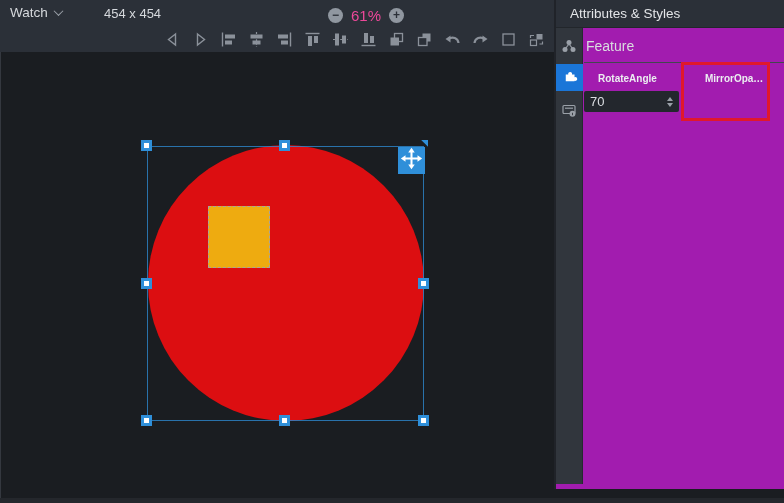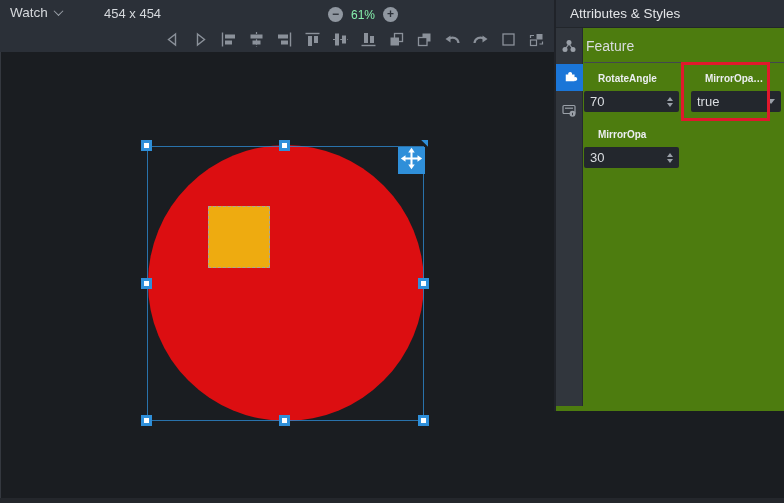--- a/index.html
+++ b/index.html
@@ -10,35 +10,35 @@
     -webkit-font-smoothing:antialiased;
   }
   
   .header { position:absolute; left:0; top:0; width:664px; height:52px; background:#2b3038; }
   .device-select { position:absolute; left:10px; top:5px; display:flex; align-items:center; gap:7px; cursor:pointer; }
   .device-label { font-size:13.5px; color:#d6d9dd; }
   .chev { width:7px; height:7px; border-right:1.6px solid #9aa0a8; border-bottom:1.6px solid #9aa0a8; transform:rotate(45deg) translate(-1px,-1px); }
   .canvas-size { position:absolute; left:104px; top:6px; font-size:13px; color:#d6d9dd; }
   .zoom-ctrl { position:absolute; left:328px; top:7px; display:flex; align-items:center; gap:8px; }
   .zbtn { width:15px; height:15px; border-radius:50%; background:#9097a0; color:#2b3038; font-size:12px; font-weight:bold; line-height:14px; text-align:center; cursor:pointer; }
-  .zoom-level { font-size:12px; color:#86efac; }
+  .zoom-level { font-size:15px; color:#ec4899; }
   
   .toolbar { position:absolute; left:164px; top:31px; display:flex; gap:11px; align-items:center; }
   .tool { width:17px; height:17px; display:block; cursor:pointer; }
   .tool svg { display:block; }
   
   .canvas { position:absolute; left:0; top:52px; width:554px; height:446px; background:#1a1d21; border-left:1px solid #34383f; }
   .circle { position:absolute; left:147px; top:93px; width:276px; height:276px; border-radius:50%; background:#dc0e11; }
   .square { position:absolute; left:207px; top:154px; width:62px; height:62px; background:#eeab10; border:1px dashed #a8a59c; }
   .bbox { position:absolute; left:146px; top:94px; width:277px; height:275px; border:1px solid rgba(47,143,217,0.75); pointer-events:none; }
   .handle { position:absolute; width:11px; height:11px; background:#ffffff; border:3px solid #2f8fd9; cursor:pointer; }
   .move-btn { position:absolute; left:397px; top:95px; width:27px; height:27px; background:#2f8fd9; display:flex; align-items:center; justify-content:center; cursor:pointer; }
   .move-corner { position:absolute; left:419px; top:88px; width:8px; height:8px; background:#2f8fd9; clip-path:polygon(15% 0, 100% 0, 100% 85%); }
   
-  .panel { position:absolute; left:554px; top:0; width:230px; height:411px; background:#4d7c0f; border-left:2px solid #202329; }
+  .panel { position:absolute; left:554px; top:0; width:230px; height:489px; background:#a21caf; border-left:2px solid #202329; }
   .panel-header { height:28px; background:#2b3038; border-bottom:1px solid #22262b; line-height:28px; padding-left:14px; font-size:13.5px; color:#e3e5e8; }
   .strip { position:absolute; left:0; top:28px; width:27px; bottom:5px; background:#31363d; border-right:1px solid #262a30; }
   .strip-group-icon { position:absolute; left:5px; top:10px; width:16px; height:16px; cursor:pointer; }
   .tab-puzzle { position:absolute; left:0; top:36px; width:27px; height:27px; background:#1b76d8; display:flex; align-items:center; justify-content:center; cursor:pointer; }
   .tab-info { position:absolute; left:5px; top:74px; width:16px; height:16px; cursor:pointer; }
   .section-title { position:absolute; left:30px; top:38px; font-size:14px; color:#d9dcdf; }
   .section-divider { position:absolute; left:28px; right:0; top:62px; height:1px; background:#42474f; }
   .fields { position:absolute; left:28px; top:73px; display:grid; grid-template-columns:95px 90px; column-gap:12px; row-gap:17px; }
   .field-label { font-size:10px; font-weight:bold; color:#eceef1; margin-bottom:7px; margin-left:14px; white-space:nowrap; overflow:hidden; }
   .control { height:21px; background:#23272d; border-radius:2px; display:flex; align-items:center; justify-content:space-between; padding:0 6px; cursor:text; }
@@ -231,35 +231,21 @@
           <span class="spinner">
               <i class="tri-up"></i>
               <i class="tri-down"></i>
             </span>
         </div>
       </div>
 
 
       <div class="field">
         <div class="field-label">MirrorOpa…</div>
-        <div class="control">
-          <span class="val">true</span>
-          <span class="chev-down"></span>
-        </div>
       </div>
 
-      <div class="field">
-        <div class="field-label">MirrorOpa</div>
-        <div class="control">
-          <span class="val">30</span>
-          <span class="spinner">
-              <i class="tri-up"></i>
-              <i class="tri-down"></i>
-            </span>
-        </div>
-      </div>
     </div>
 
     <div class="annotation"></div>
   </div>
 
   <div class="statusbar"></div>
 </div>
 
 </body></html>

